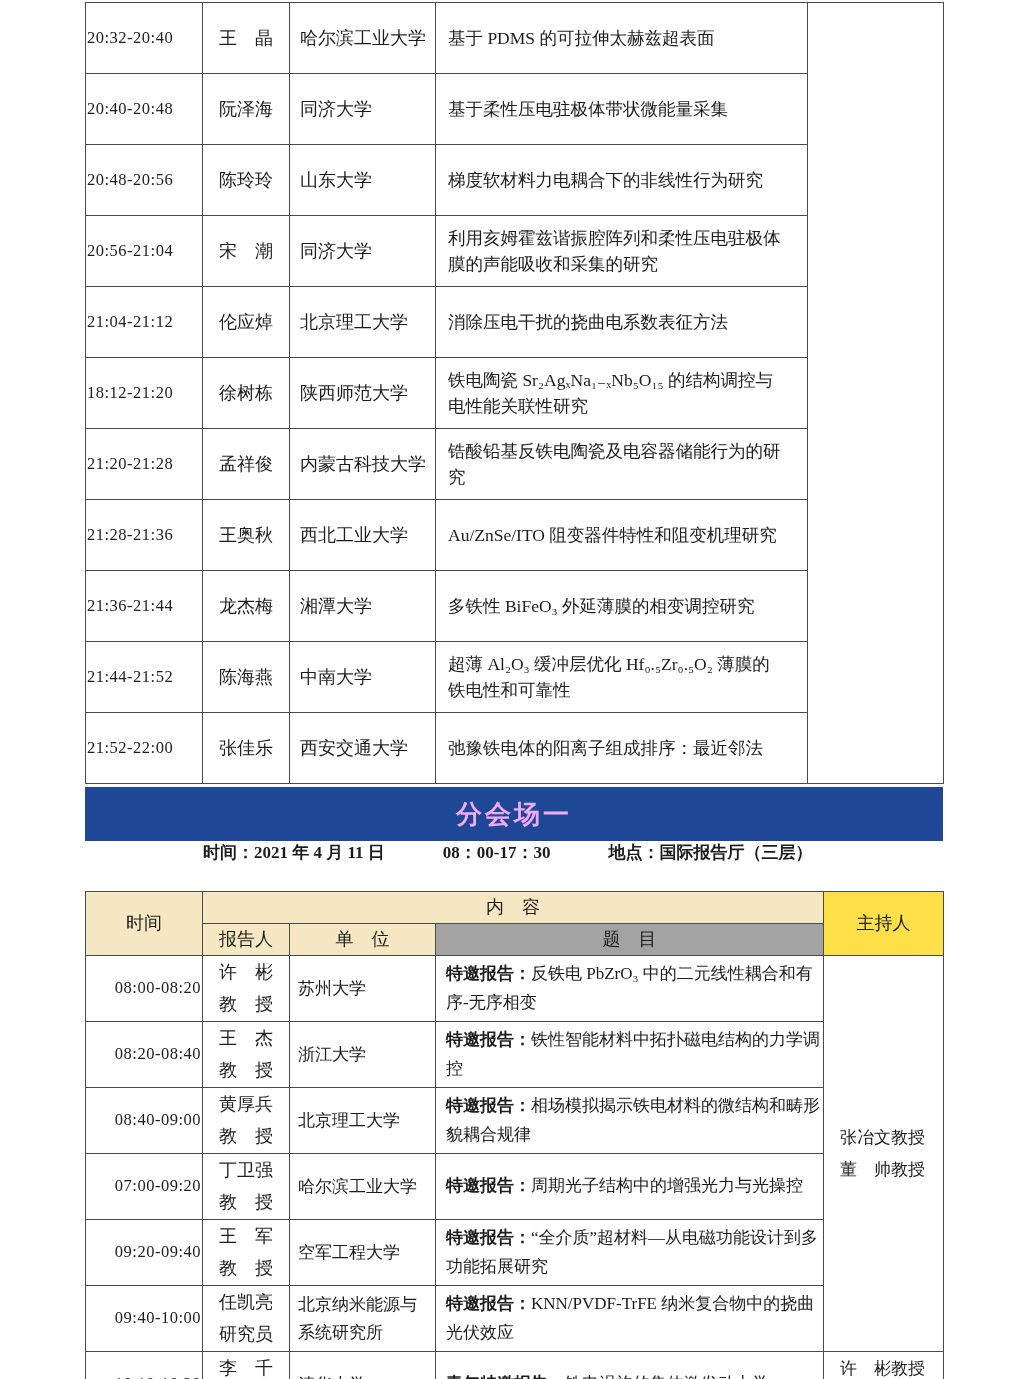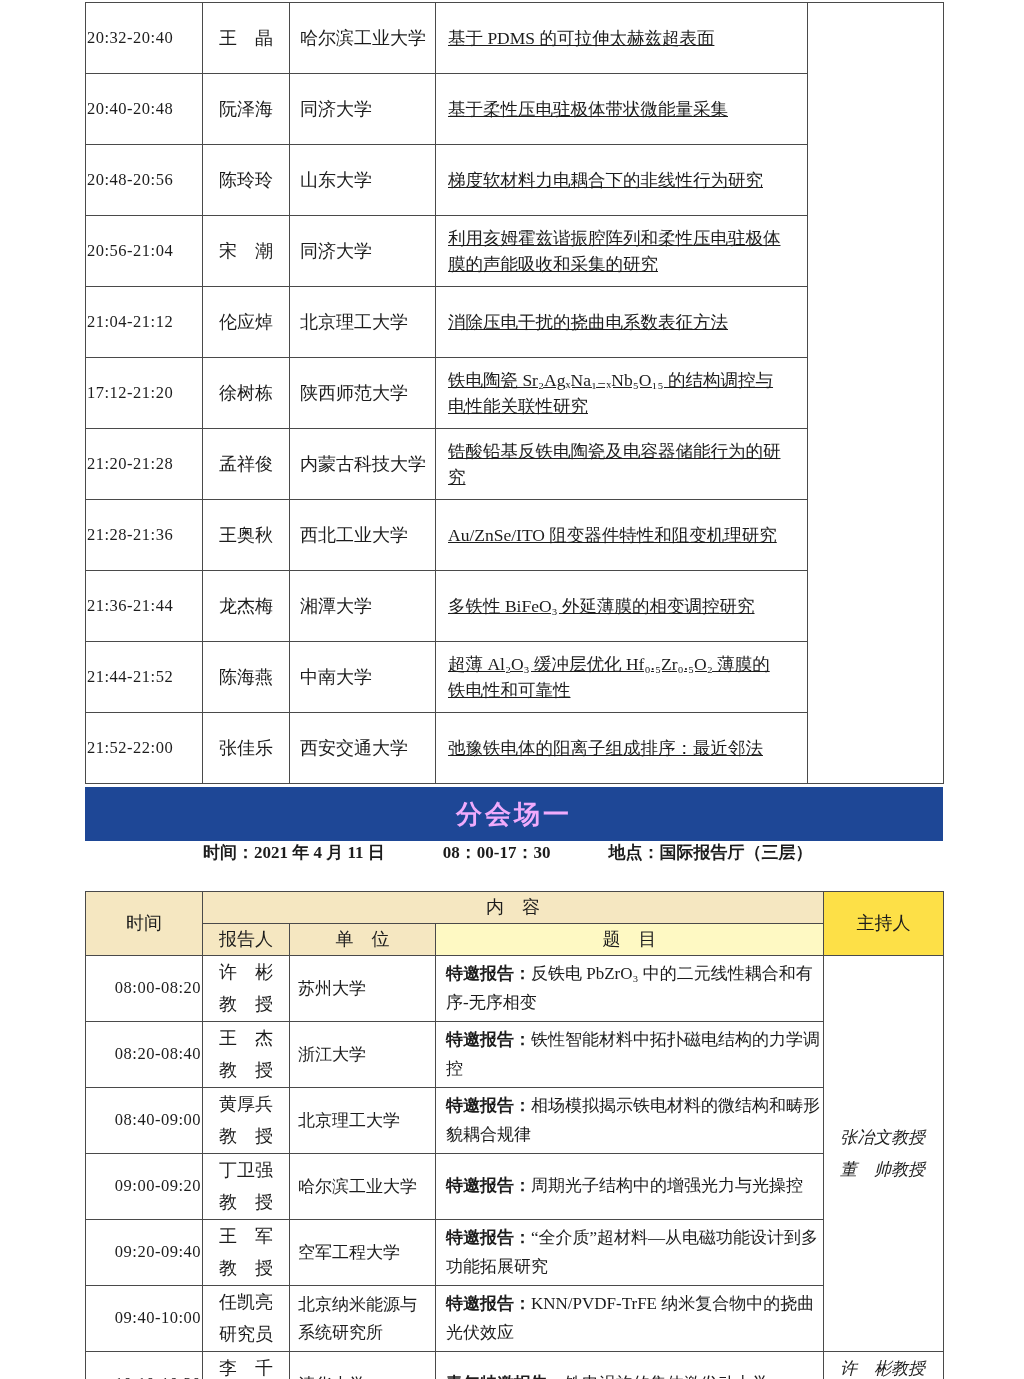--- a/index.html
+++ b/index.html
@@ -11,21 +11,21 @@
   .page{width:858px;margin-left:85px;padding-top:2px;}
 
   table.tbl{border-collapse:collapse;table-layout:fixed;width:858px;}
   table.tbl td{border:1px solid #4a4a4a;vertical-align:middle;overflow:hidden;}
 
   
   .tbl1 td{height:68px;font-size:17.5px;line-height:1.5;}
   .tbl1 .c-time{font-size:16.5px;letter-spacing:.5px;}
   .tbl1 .c-name{text-align:center;font-size:18px;}
   .tbl1 .c-aff{padding-left:10px;font-size:18px;}
-  .tbl1 .c-title{padding-left:12px;padding-right:24px;font-size:17.5px;text-decoration:underline;}
+  .tbl1 .c-title{padding-left:12px;padding-right:24px;font-size:17.5px;}
 
   
   .banner{
     margin-top:3px;height:54px;display:flex;align-items:center;justify-content:center;
   }
   .banner span{font-size:26px;font-weight:bold;letter-spacing:3px;}
 
   
   .session-info{
     height:50px;display:flex;
@@ -36,21 +36,21 @@
   
   .tbl2 td{font-size:17px;line-height:1.7;}
   .tbl2 .hc{
     height:29px;text-align:center;font-size:18px;line-height:1.2;
   }
   .tbl2 .c-time{height:61px;text-align:right;font-size:16.5px;letter-spacing:.5px;}
   .tbl2 .c-name{text-align:center;font-size:18px;line-height:1.75;border-radius:14px;}
   .tbl2 .c-aff{padding-left:8px;padding-right:4px;font-size:17px;line-height:1.6;}
   .tbl2 .c-title{padding-left:10px;font-size:17px;}
   .tbl2 .pfx{font-weight:bold;}
-  .tbl2 .c-chair{padding-left:16px;font-size:17px;line-height:1.85;font-style:italic;}
+  .tbl2 .c-chair{padding-left:16px;font-size:17px;line-height:1.85;}
   .ws{white-space:pre;}
 </style>
 </head>
 <body>
 
 <div class="page">
 
   <table class="tbl tbl1">
     <colgroup>
       <col style="width:117px">
@@ -85,21 +85,21 @@
       <td class="c-aff">同济大学</td>
       <td class="c-title">利用亥姆霍兹谐振腔阵列和柔性压电驻极体膜的声能吸收和采集的研究</td>
     </tr>
     <tr>
       <td class="c-time">21:04-21:12</td>
       <td class="c-name ws">伦应焯</td>
       <td class="c-aff">北京理工大学</td>
       <td class="c-title">消除压电干扰的挠曲电系数表征方法</td>
     </tr>
     <tr>
-      <td class="c-time">17:12-21:20</td>
+      <td class="c-time">18:12-21:20</td>
       <td class="c-name ws">徐树栋</td>
       <td class="c-aff">陕西师范大学</td>
       <td class="c-title">铁电陶瓷 Sr₂AgₓNa₁₋ₓNb₅O₁₅ 的结构调控与电性能关联性研究</td>
     </tr>
     <tr>
       <td class="c-time">21:20-21:28</td>
       <td class="c-name ws">孟祥俊</td>
       <td class="c-aff">内蒙古科技大学</td>
       <td class="c-title">锆酸铅基反铁电陶瓷及电容器储能行为的研究</td>
     </tr>
@@ -150,21 +150,21 @@
     </colgroup>
     <tbody>
         <tr>
       <td class="hc" rowspan="2" style="background:#f5e7c1">时间</td>
       <td class="hc ws" colspan="3" style="background:#f5e7c1">内　容</td>
       <td class="hc" rowspan="2" style="background:#fde047">主持人</td>
     </tr>
     <tr>
       <td class="hc" style="background:#f5e7c1">报告人</td>
       <td class="hc ws" style="background:#f5e7c1">单　位</td>
-      <td class="hc ws" style="background:#fef9c3">题　目</td>
+      <td class="hc ws" style="background:#a3a3a3">题　目</td>
     </tr>
 
     <tr>
       <td class="c-time">08:00-08:20</td>
       <td class="c-name">
         <div class="ws">许　彬</div>
         <div class="ws">教　授</div>
       </td>
       <td class="c-aff">苏州大学</td>
       <td class="c-title"><b class="pfx">特邀报告：</b><span>反铁电 PbZrO₃ 中的二元线性耦合和有序-无序相变</span></td>
@@ -185,21 +185,21 @@
     <tr>
       <td class="c-time">08:40-09:00</td>
       <td class="c-name">
         <div class="ws">黄厚兵</div>
         <div class="ws">教　授</div>
       </td>
       <td class="c-aff">北京理工大学</td>
       <td class="c-title"><b class="pfx">特邀报告：</b><span>相场模拟揭示铁电材料的微结构和畴形貌耦合规律</span></td>
     </tr>
     <tr>
-      <td class="c-time">09:00-09:20</td>
+      <td class="c-time">07:00-09:20</td>
       <td class="c-name">
         <div class="ws">丁卫强</div>
         <div class="ws">教　授</div>
       </td>
       <td class="c-aff">哈尔滨工业大学</td>
       <td class="c-title"><b class="pfx">特邀报告：</b><span>周期光子结构中的增强光力与光操控</span></td>
     </tr>
     <tr>
       <td class="c-time">09:20-09:40</td>
       <td class="c-name">

